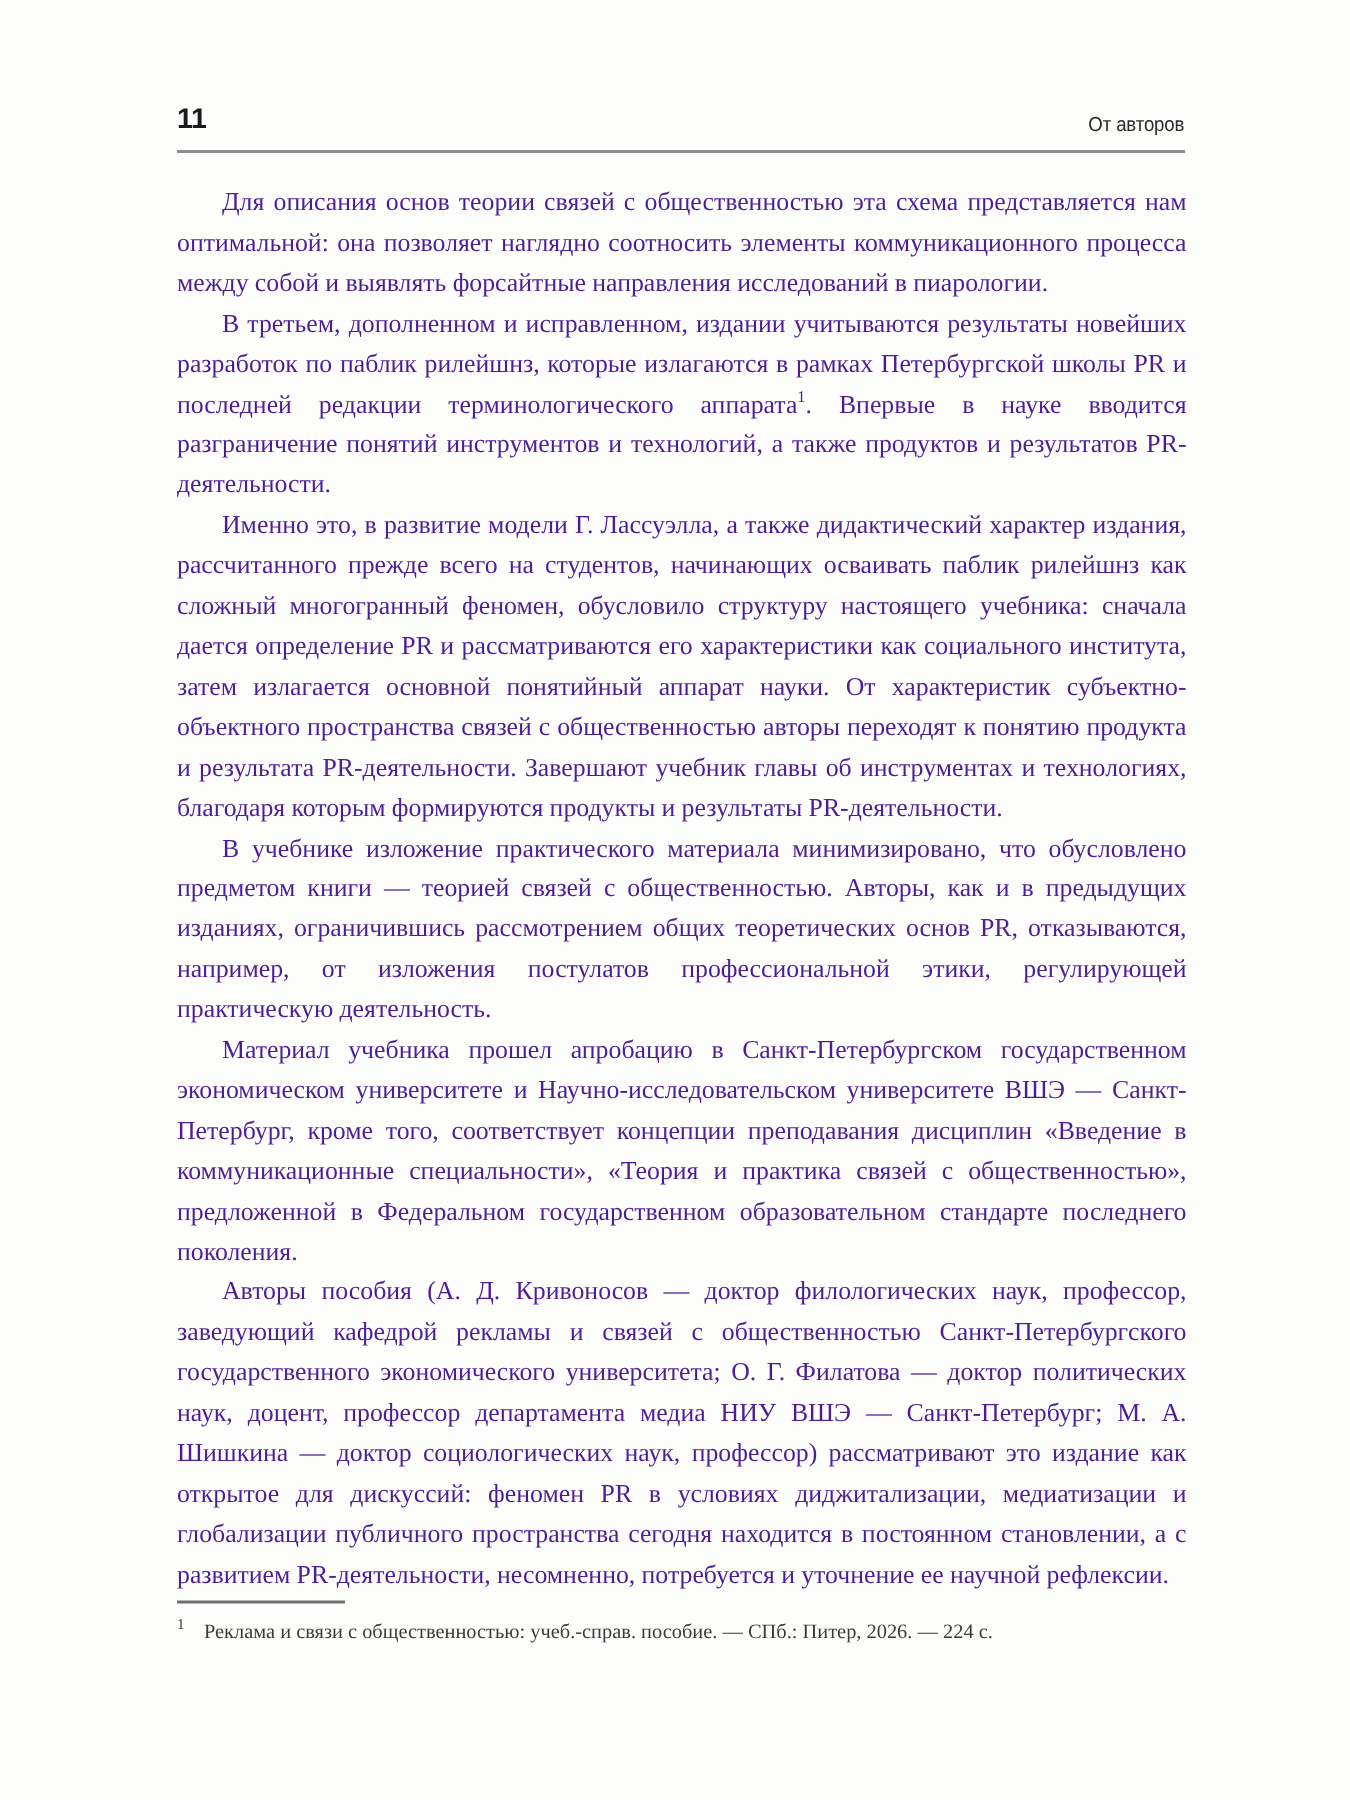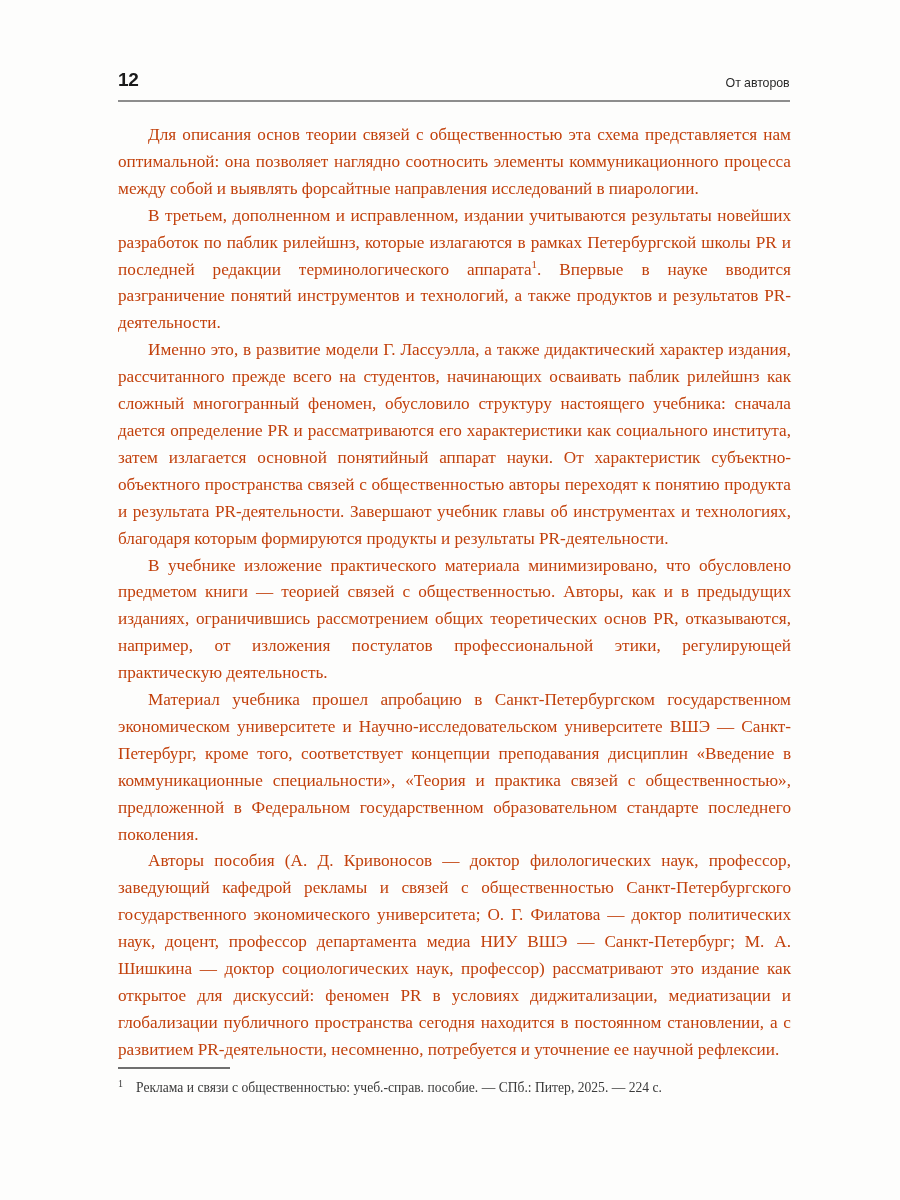--- a/index.html
+++ b/index.html
@@ -69,21 +69,21 @@
     top: 122px;
     width: 673px;
     box-sizing: border-box;
   }
   .body-text p {
     margin: 0;
     text-indent: 30px;
     text-align: justify;
     font-size: 17.2px;
     line-height: 26.9px;
-    color: #c2410c;
+    color: #4c1d95;
     hyphens: manual;
     word-spacing: -0.1px;
   }
   .body-text p .nm {
   }
   sup.fn {
     font-size: 0.63em;
     vertical-align: super;
     line-height: 0;
   }
@@ -121,35 +121,35 @@
   .footnote .fn-text {
     flex: 1 1 auto;
   }
 </style>
 </head>
 <body>
 
 <div class="page" style="background: rgb(253, 253, 252);">
 
   <div class="running-head">
-    <span class="folio">12</span>
+    <span class="folio">11</span>
     <span class="head-title">От авторов</span>
   </div>
   <div class="head-rule" style="background: rgb(141, 141, 141);"></div>
 
   <div class="body-text">
     <p id="p1">Для описания основ теории связей с общественностью эта схема представляется нам оптимальной: она позволяет наглядно соотносить элементы коммуникационного процесса между собой и выявлять форсайтные направления исследований в пиарологии.</p>
     <p id="p2">В третьем, дополненном и исправленном, издании учитываются результаты новейших разработок по паблик рилейшнз, которые излагаются в рамках Петербургской школы PR и последней редакции терминологического аппарата<sup class="fn">1</sup>. Впервые в науке вводится разграничение понятий инструментов и технологий, а также продуктов и результатов PR-деятельности.</p>
     <p id="p3">Именно это, в развитие модели Г. Лассуэлла, а также дидактический характер издания, рассчитанного прежде всего на студентов, начинающих осваивать паблик рилейшнз как сложный многогранный феномен, обусловило структуру настоящего учебника: сначала дается определение PR и рассматриваются его характеристики как социального института, затем излагается основной понятийный аппарат науки. От характеристик субъектно-объектного пространства связей с общественностью авторы переходят к понятию продукта и результата PR-деятельности. Завершают учебник главы об инструментах и технологиях, благодаря которым формируются продукты и результаты PR-деятельности.</p>
     <p id="p4">В учебнике изложение практического материала минимизировано, что обусловлено предметом книги — теорией связей с общественностью. Авторы, как и в предыдущих изданиях, ограничившись рассмотрением общих теоретических основ PR, отказываются, например, от изложения постулатов профессиональной этики, регулирующей практическую деятельность.</p>
     <p id="p5">Материал учебника прошел апробацию в Санкт-Петербургском государственном экономическом университете и Научно-исследовательском университете ВШЭ — Санкт-Петербург, кроме того, соответствует концепции преподавания дисциплин «Введение в коммуникационные специальности», «Теория и практика связей с общественностью», предложенной в Федеральном государственном образовательном стандарте последнего поколения.</p>
     <p id="p6">Авторы пособия (<span class="nm">А. Д. Кривоносов</span> — доктор филологических наук, профессор, заведующий кафедрой рекламы и связей с общественностью Санкт-Петербургского государственного экономического университета; <span class="nm">О. Г. Филатова</span> — доктор политических наук, доцент, профессор департамента медиа НИУ ВШЭ — Санкт-Петербург; <span class="nm">М. А. Шишкина</span> — доктор социологических наук, профессор) рассматривают это издание как открытое для дискуссий: феномен PR в условиях диджитализации, медиатизации и глобализации публичного пространства сегодня находится в постоянном становлении, а с развитием PR-деятельности, несомненно, потребуется и уточнение ее научной рефлексии.</p>
   </div>
 
   <div class="footnote-area">
     <div class="footnote-rule"></div>
     <div class="footnote">
       <span class="fn-marker">1</span>
-      <span class="fn-text">Реклама и связи с общественностью: учеб.-справ. пособие. — СПб.: Питер, 2025. — 224 с.</span>
+      <span class="fn-text">Реклама и связи с общественностью: учеб.-справ. пособие. — СПб.: Питер, 2026. — 224 с.</span>
     </div>
   </div>
 
 </div>
 
 </body></html>

